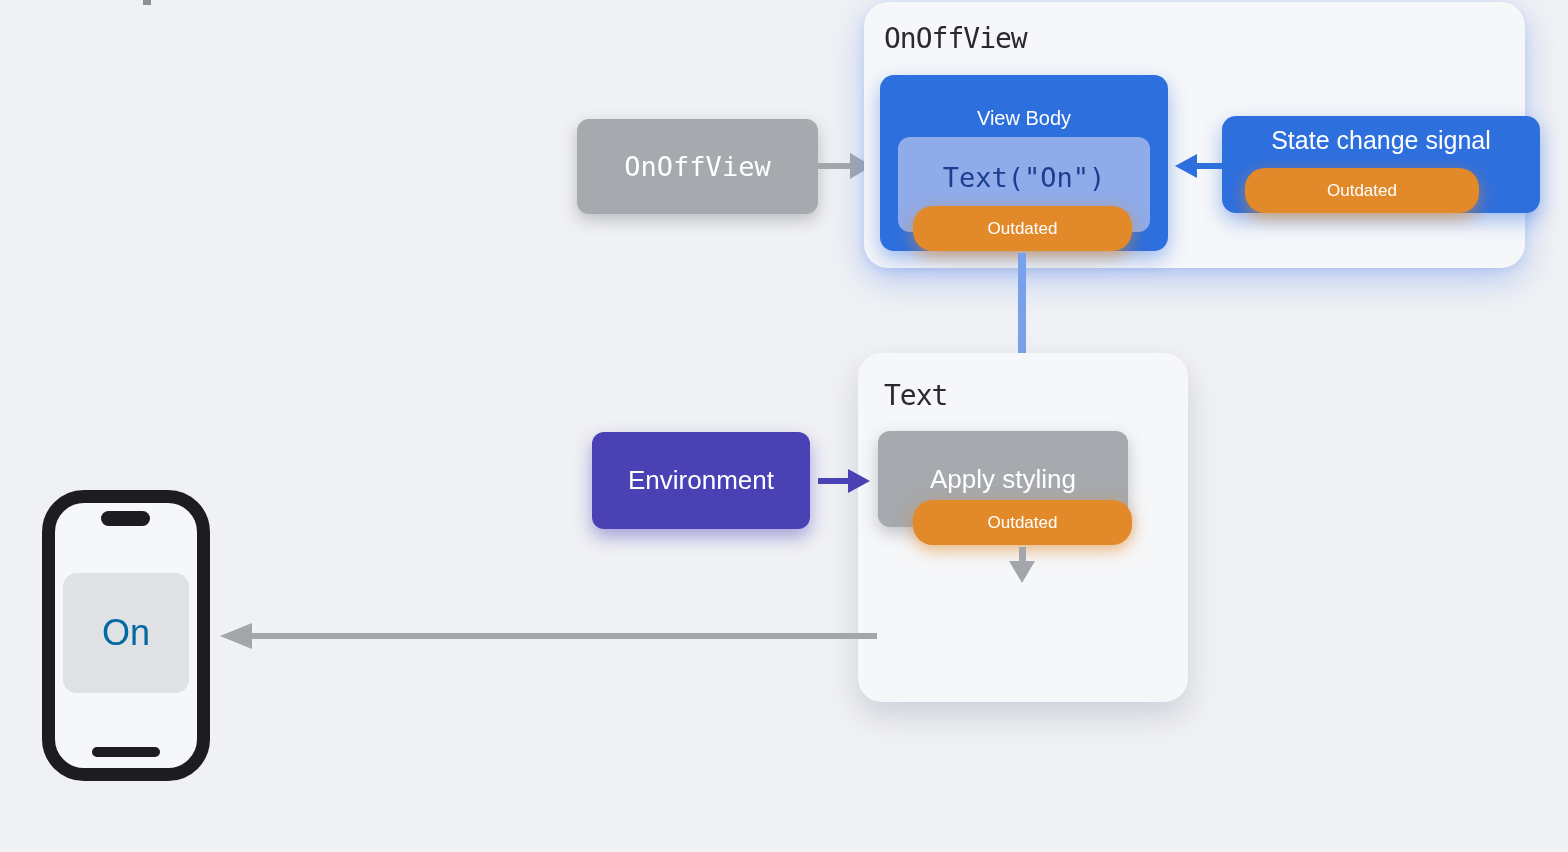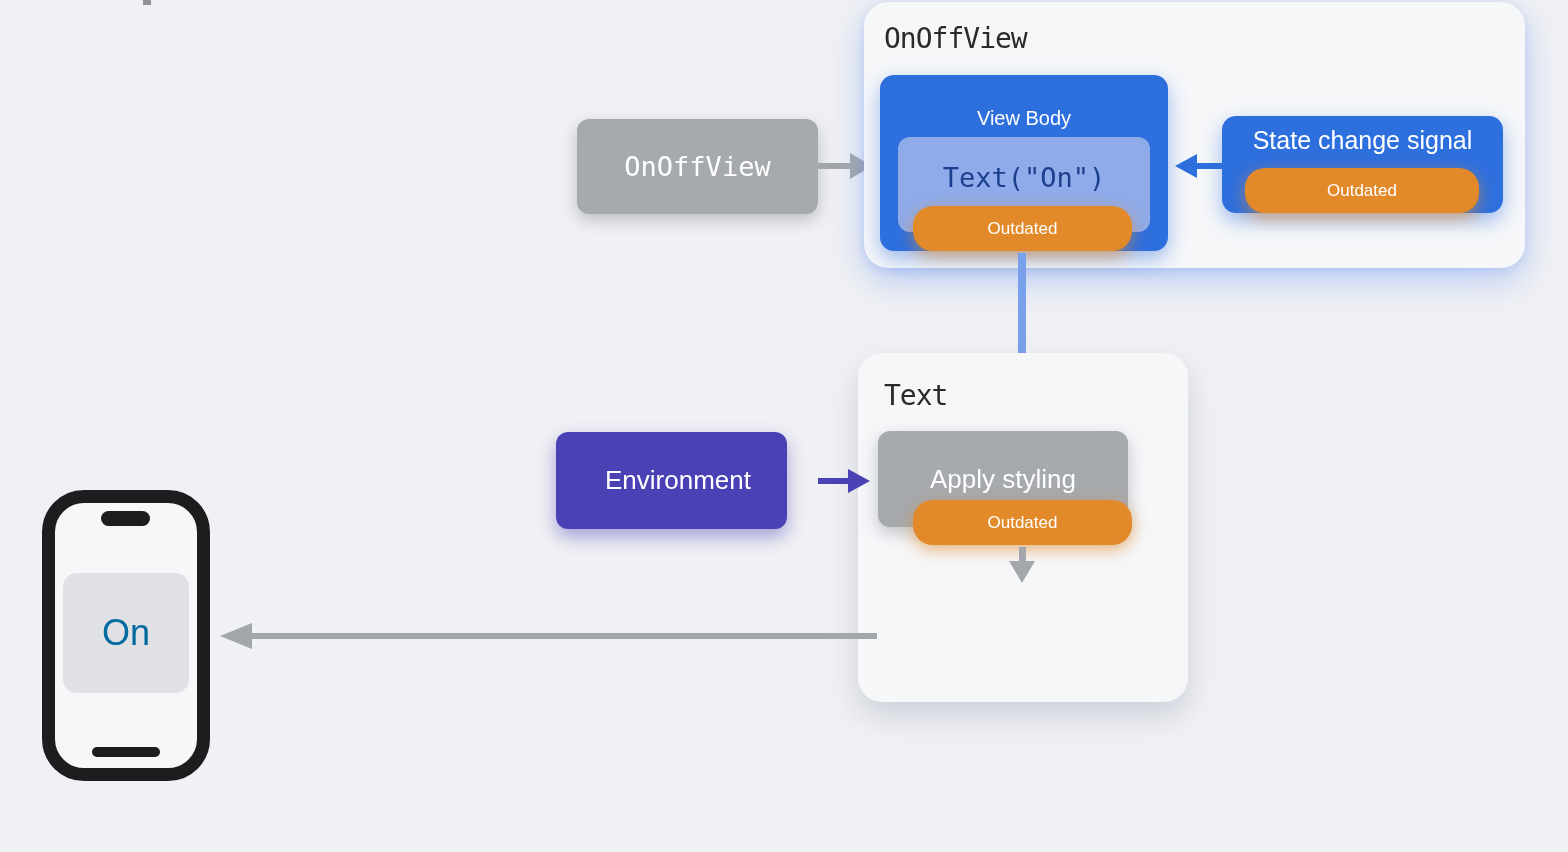--- a/index.html
+++ b/index.html
@@ -70,21 +70,21 @@
     <div class="panel-title mono" style="left:20px;top:20px;">OnOffView</div>
 
     <div class="node box-blue" style="left:16px;top:73px;width:288px;height:176px;flex-direction:column;justify-content:flex-start;">
       <span class="label-sans" style="margin-top:32px;font-size:20px;">View Body</span>
       <div class="code-box" style="left:18px;top:62px;width:252px;height:95px;">
         <span class="mono code-text" style="margin-bottom:14px;">Text("On")</span>
       </div>
       <div class="badge" style="left:33px;top:131px;width:219px;height:45px;">Outdated</div>
     </div>
 
-    <div class="node box-blue" style="left:358px;top:114px;width:281px;height:97px;flex-direction:column;justify-content:flex-start;">
+    <div class="node box-blue" style="left:358px;top:114px;width:318px;height:97px;flex-direction:column;justify-content:flex-start;">
       <span class="label-sans" style="margin-top:10px;font-size:25px;">State change signal</span>
       <div class="badge" style="left:23px;top:52px;width:234px;height:45px;">Outdated</div>
     </div>
   </div>
 
   <div class="aline" style="left:1197px;top:163px;width:26px;height:6px;background:var(--blue);"></div>
   <div class="ahead" style="left:1175px;top:154px;border-right:22px solid var(--blue);border-top:12px solid transparent;border-bottom:12px solid transparent;"></div>
 
   <div class="aline" style="left:1018px;top:253px;width:8px;height:148px;background:var(--arrow-light-blue);"></div>
   <div class="ahead" style="left:1009px;top:398px;border-top:24px solid var(--arrow-light-blue);border-left:13px solid transparent;border-right:13px solid transparent;"></div>
@@ -95,21 +95,21 @@
     <div class="node box-gray" style="left:20px;top:78px;width:250px;height:96px;">
       <span class="label-sans">Apply styling</span>
       <div class="badge" style="left:35px;top:69px;width:219px;height:45px;">Outdated</div>
     </div>
 
   </div>
 
   <div class="aline" style="left:1019px;top:547px;width:7px;height:16px;background:var(--arrow-gray);"></div>
   <div class="ahead" style="left:1009px;top:561px;border-top:22px solid var(--arrow-gray);border-left:13px solid transparent;border-right:13px solid transparent;"></div>
 
-  <div class="node box-indigo" style="left:556px;top:432px;width:218px;height:97px;padding-left:13px;">
+  <div class="node box-indigo" style="left:592px;top:432px;width:218px;height:97px;">
     <span class="label-sans">Environment</span>
   </div>
 
   <div class="aline" style="left:818px;top:478px;width:30px;height:6px;background:var(--indigo);"></div>
   <div class="ahead" style="left:848px;top:469px;border-left:22px solid var(--indigo);border-top:12px solid transparent;border-bottom:12px solid transparent;"></div>
 
   <div class="aline" style="left:250px;top:633px;width:627px;height:6px;background:var(--arrow-gray);"></div>
   <div class="ahead" style="left:220px;top:623px;border-right:32px solid var(--arrow-gray);border-top:13px solid transparent;border-bottom:13px solid transparent;"></div>
 
   <div class="phone">

